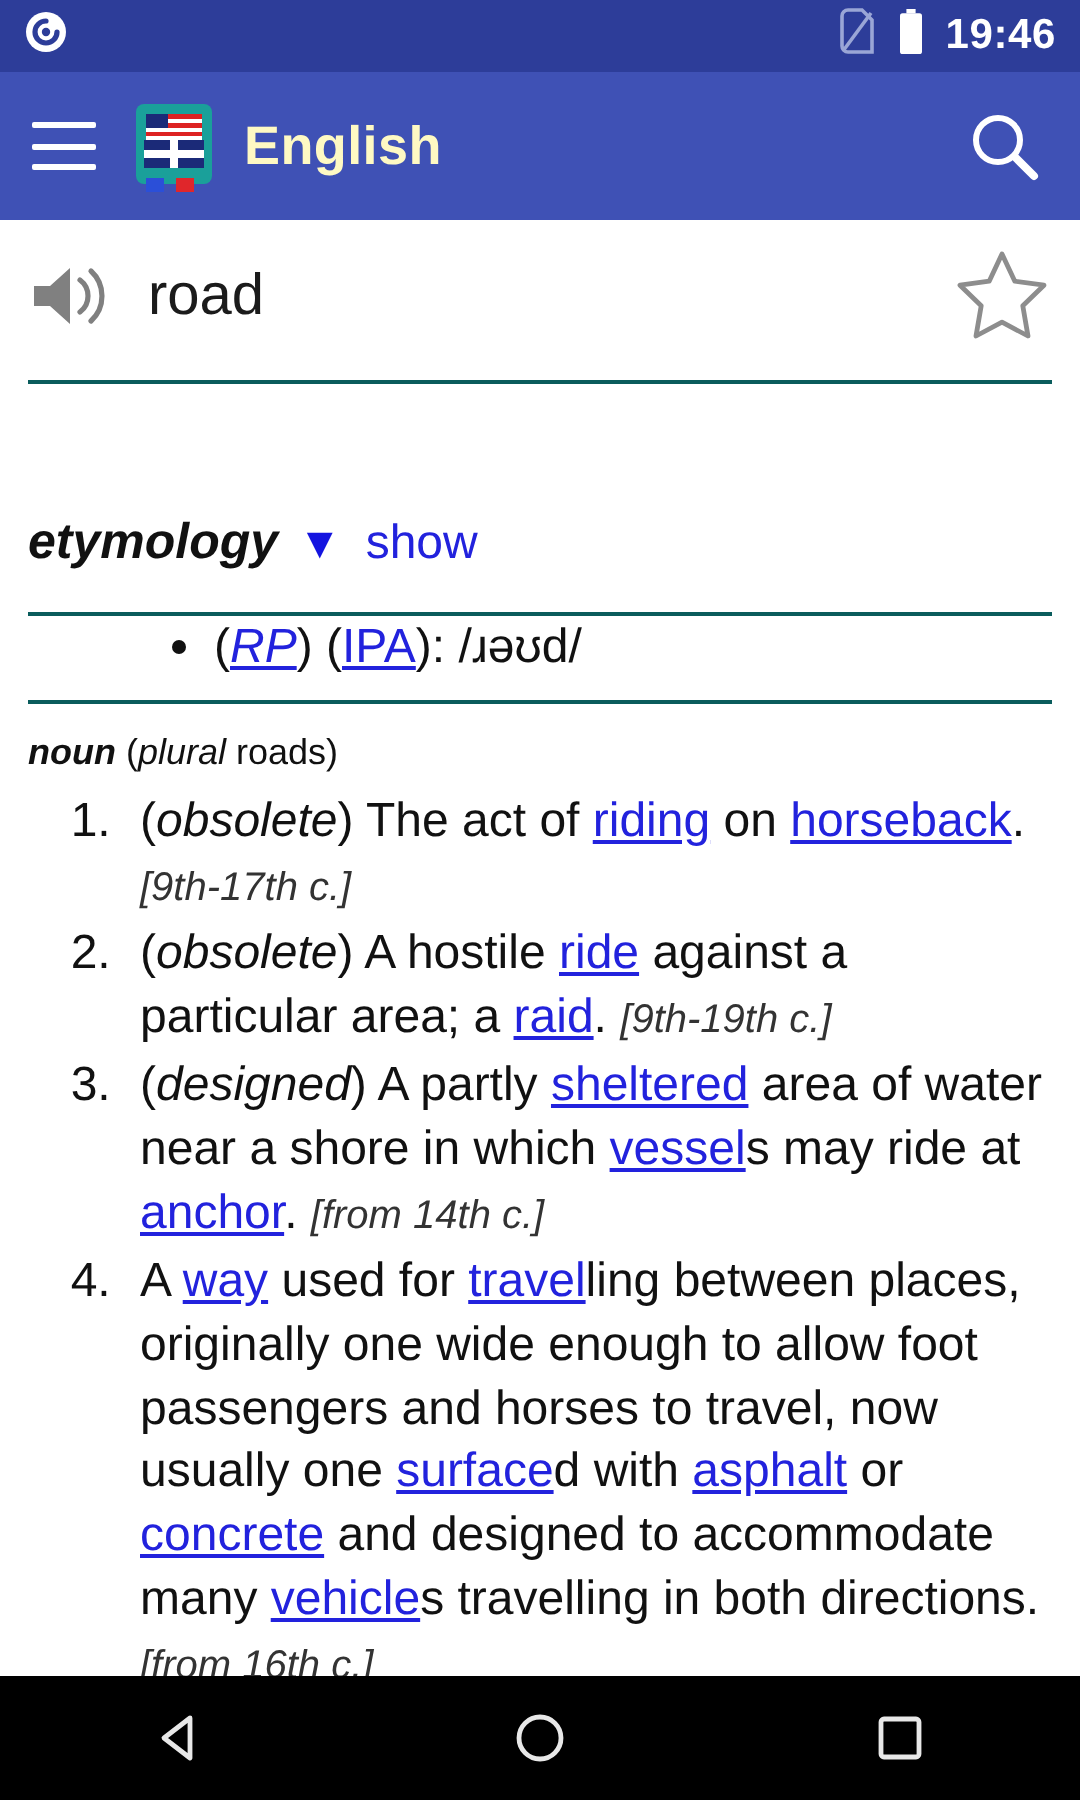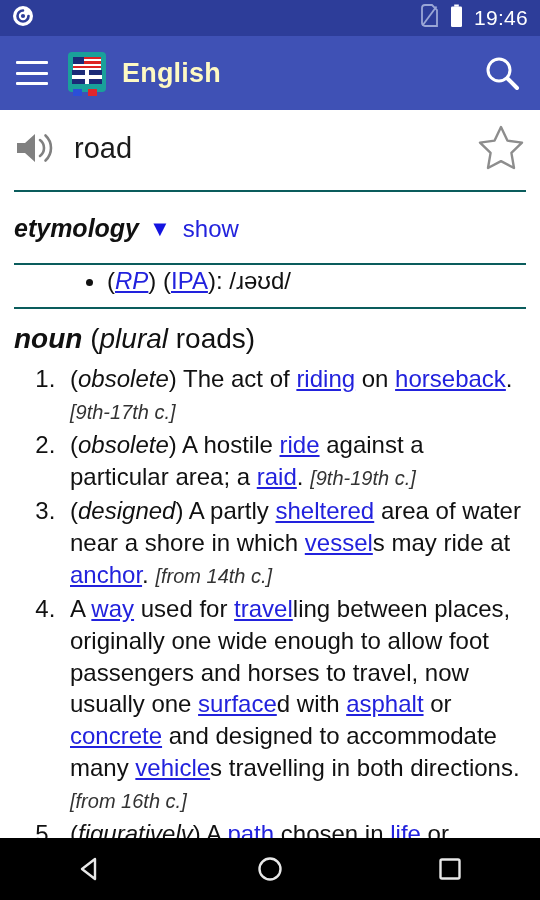--- a/index.html
+++ b/index.html
@@ -31,21 +31,21 @@
   }
   .statusbar .left { display: flex; align-items: center; gap: 8px; }
   .statusbar .spacer { flex: 1; }
   .statusbar .right {
     display: flex; align-items: center; gap: 11px;
   }
   .sb-time {
     font-size: 21px;
     letter-spacing: 0.3px;
     color: #ffffff;
-    font-weight: 400;
+    font-weight: 700;
   }
 
   
   .appbar {
     height: 74px;
     background: #3f51b5;
     display: flex;
     align-items: center;
     padding: 0 16px;
   }
@@ -142,20 +142,21 @@
   }
 
   .section-head {
     font-size: 25px;
     font-weight: bold;
     font-style: italic;
     color: #111;
     padding: 22px 0 12px 0;
     display: flex;
     align-items: center;
+    margin-top: 43px;
   }
   .section-head .tri {
     color: #1414e0;
     font-style: normal;
     font-size: 22px;
     margin: 0 4px 0 10px;
     line-height: 1;
   }
   .section-head .showlink {
     color: #2222dd;
@@ -177,21 +178,21 @@
   ul.pron li { line-height: 1.35; margin-left: 41px; }
 
   a.lnk {
     color: #2222dd;
     text-decoration: underline;
     cursor: pointer;
   }
   a.lnk.it { font-style: italic; }
 
   .pos {
-    font-size: 28px;
+    font-size: 18px;
     color: #111;
     padding: 14px 0 8px 0;
   }
   .pos b { font-style: italic; font-weight: bold; }
   .pos i { font-style: italic; }
 
   ol.defs {
     margin: 0;
     padding-left: 48px;
     font-size: 24px;

